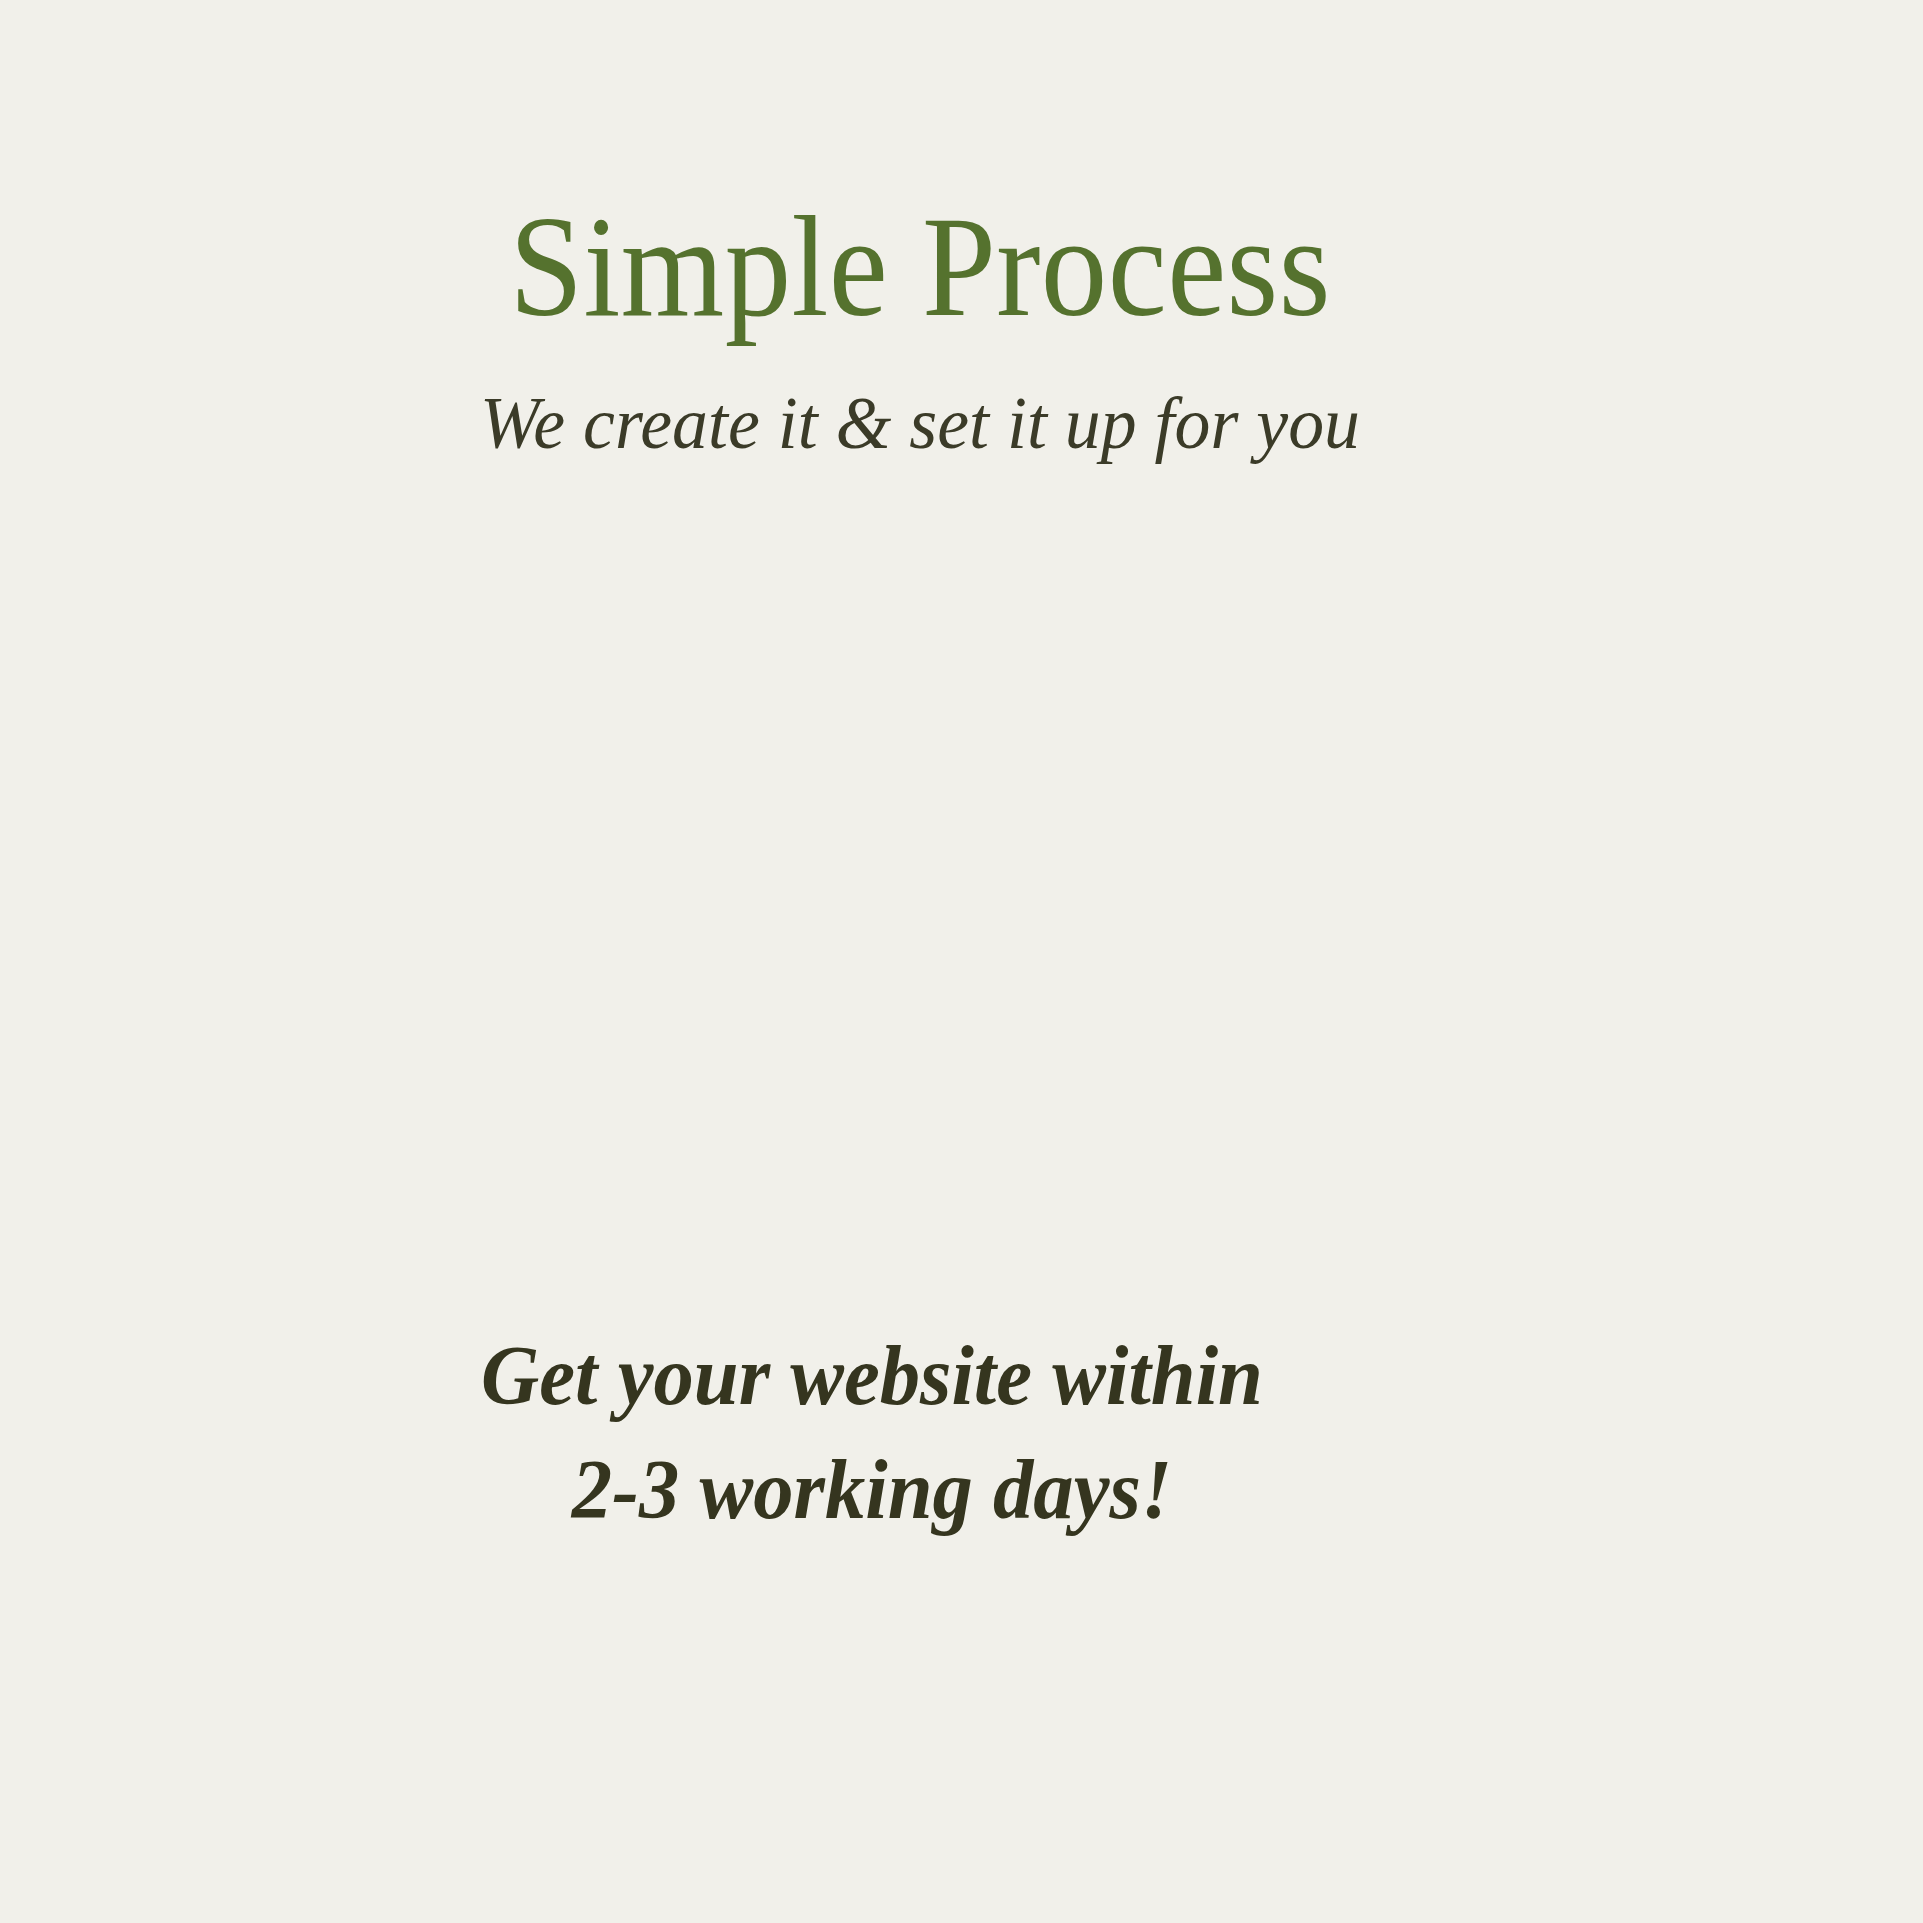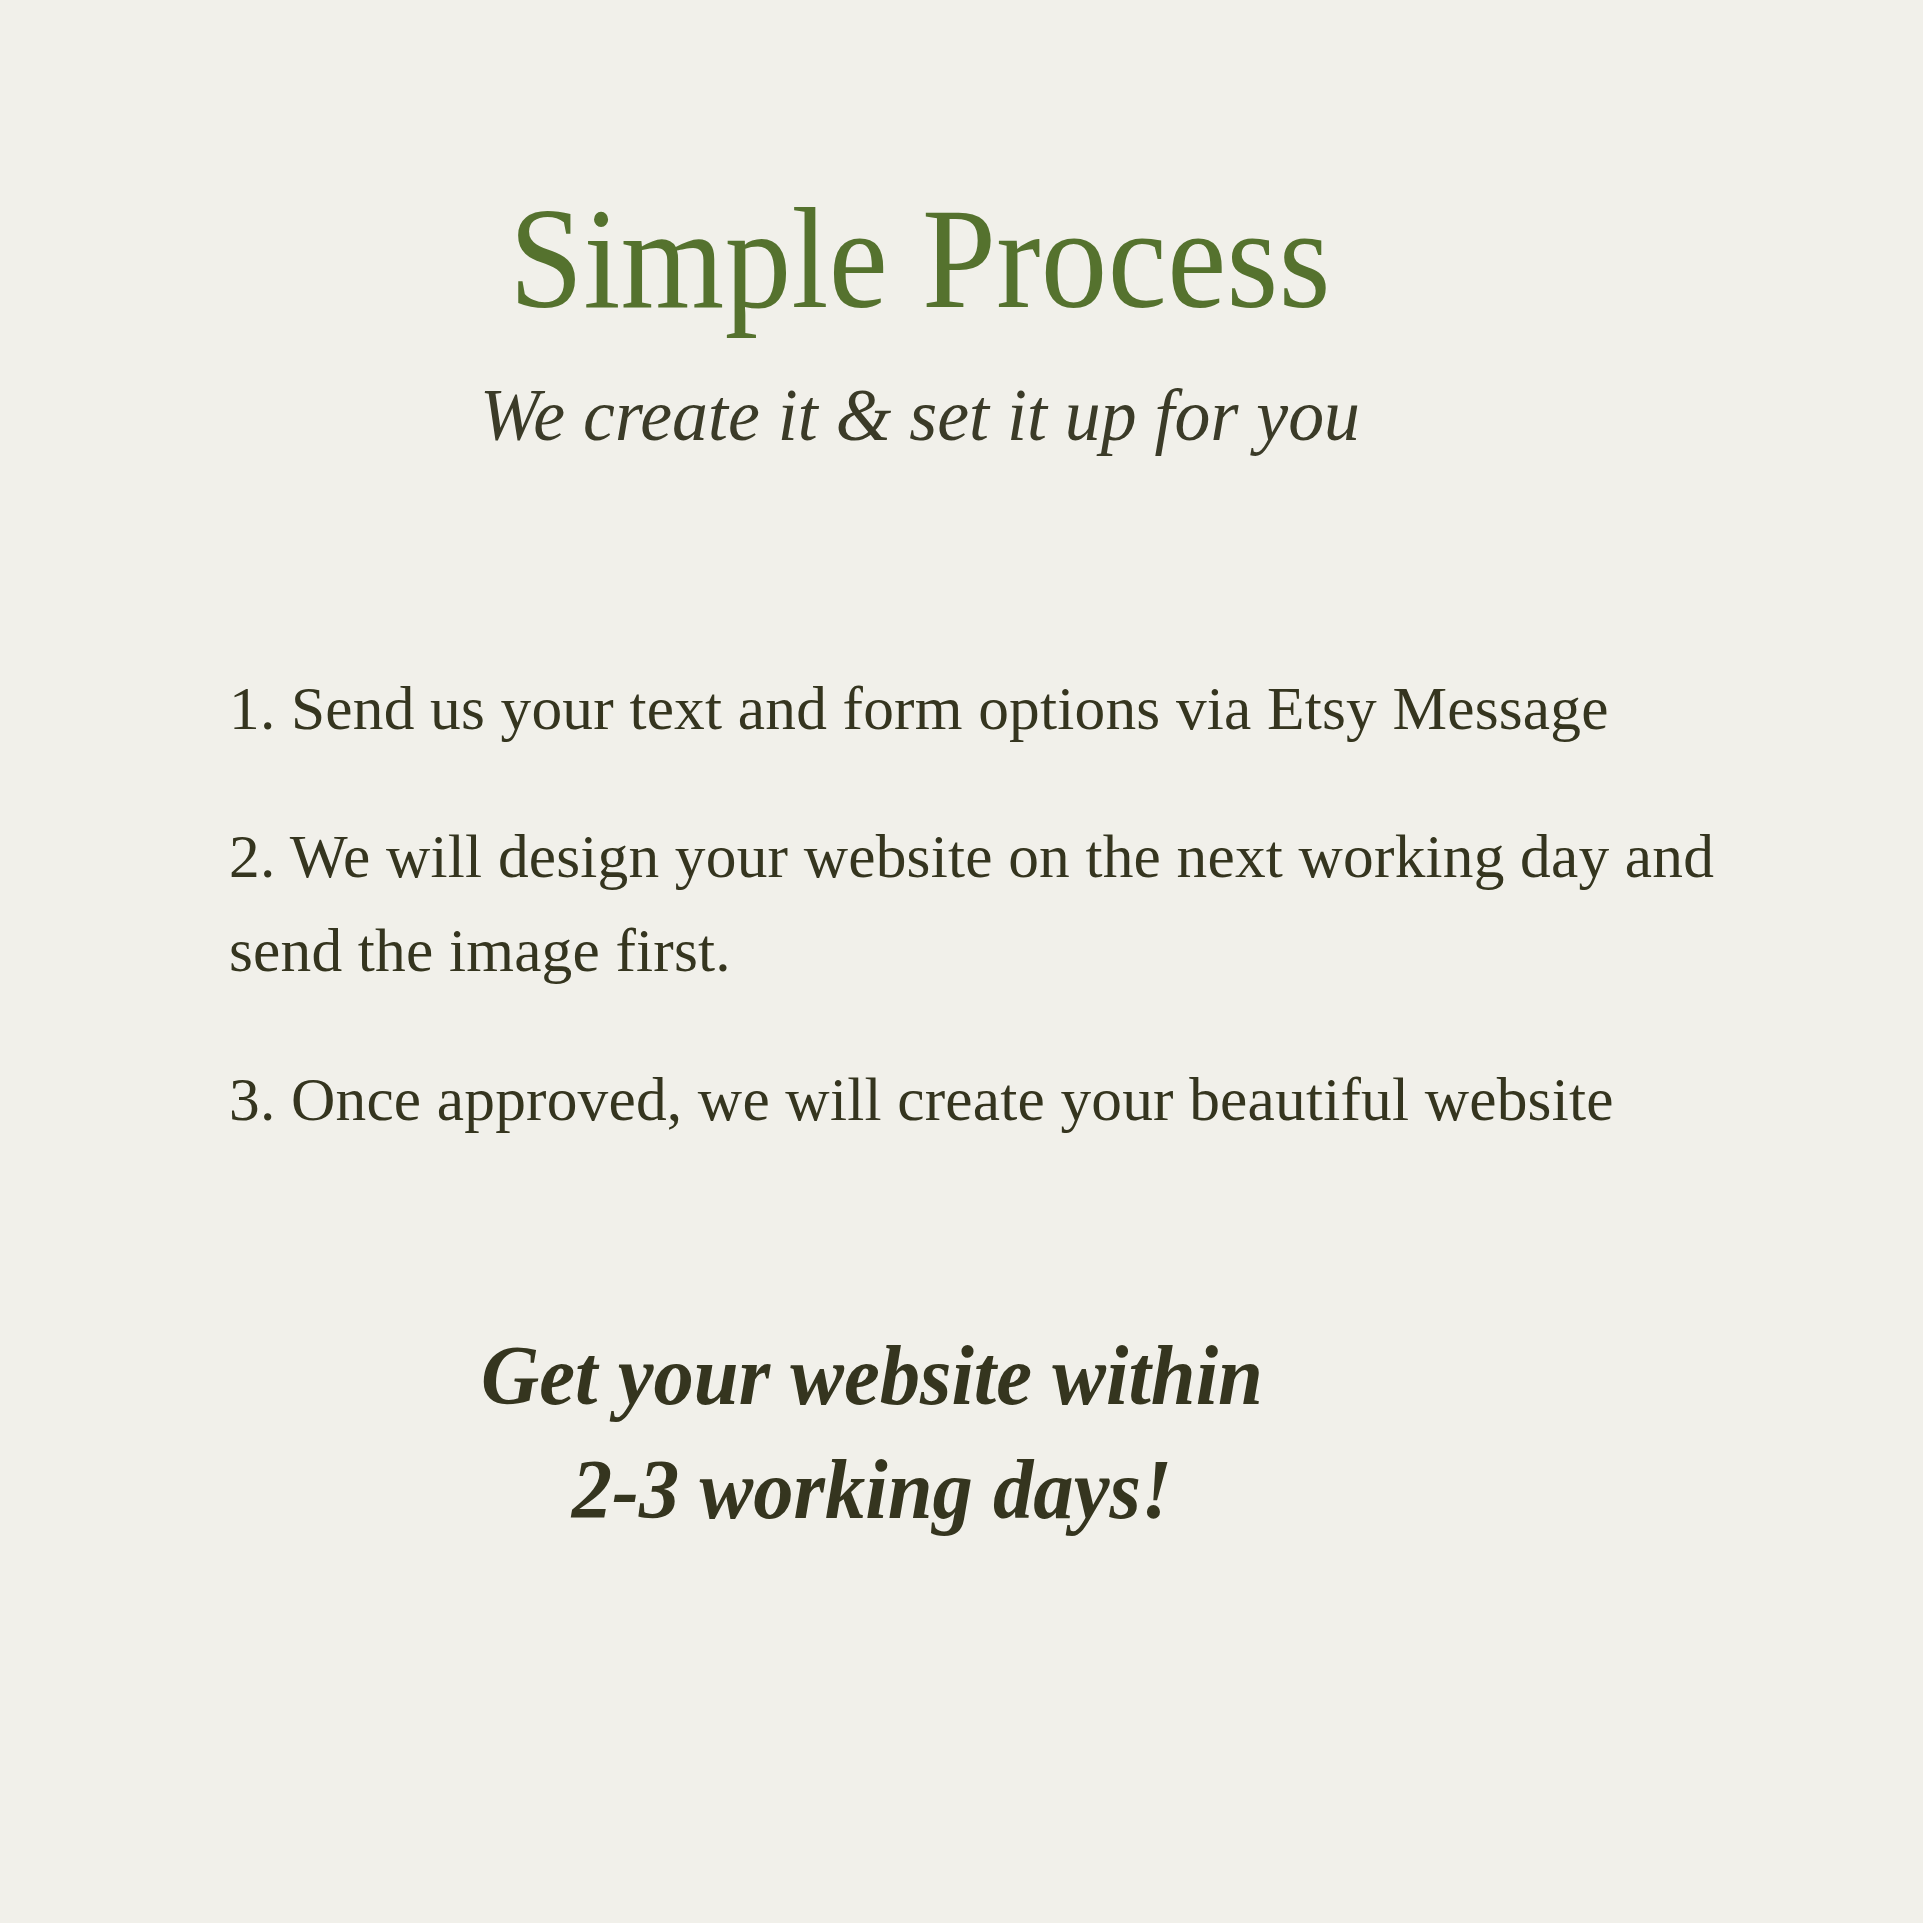--- a/index.html
+++ b/index.html
@@ -19,21 +19,21 @@
     position: relative;
     width: 1924px;
     height: 1924px;
     background: #f1f0ea;
     box-sizing: border-box;
   }
 
   
   .header {
     position: absolute;
-    top: 188px;
+    top: 196px;
     left: 0;
     width: 1840px;
     text-align: center;
   }
 
   .page-title {
     font-family: "Liberation Serif", "DejaVu Serif", serif;
     font-size: 143px;
     line-height: 1.0;
     font-weight: 400;
@@ -130,25 +130,20 @@
 </head>
 <body>
 
 <div class="canvas">
 
   <div class="header">
     <h1 class="page-title">Simple Process</h1>
     <p class="page-subtitle">We create it &amp; set it up for you</p>
   </div>
 
-  <div class="steps">
-    <p class="step-item">1. Send us your text and form options via Etsy Message</p>
-    <p class="step-item">2. We will design your website on the next working day and send the image first.</p>
-    <p class="step-item">3. Once approved, we will create your beautiful website</p>
-  </div>
 
   <div class="callout">
     <p class="callout-line">Get your website within</p>
     <p class="callout-line">2-3 working days!</p>
   </div>
 
 
 </div>
 
 

